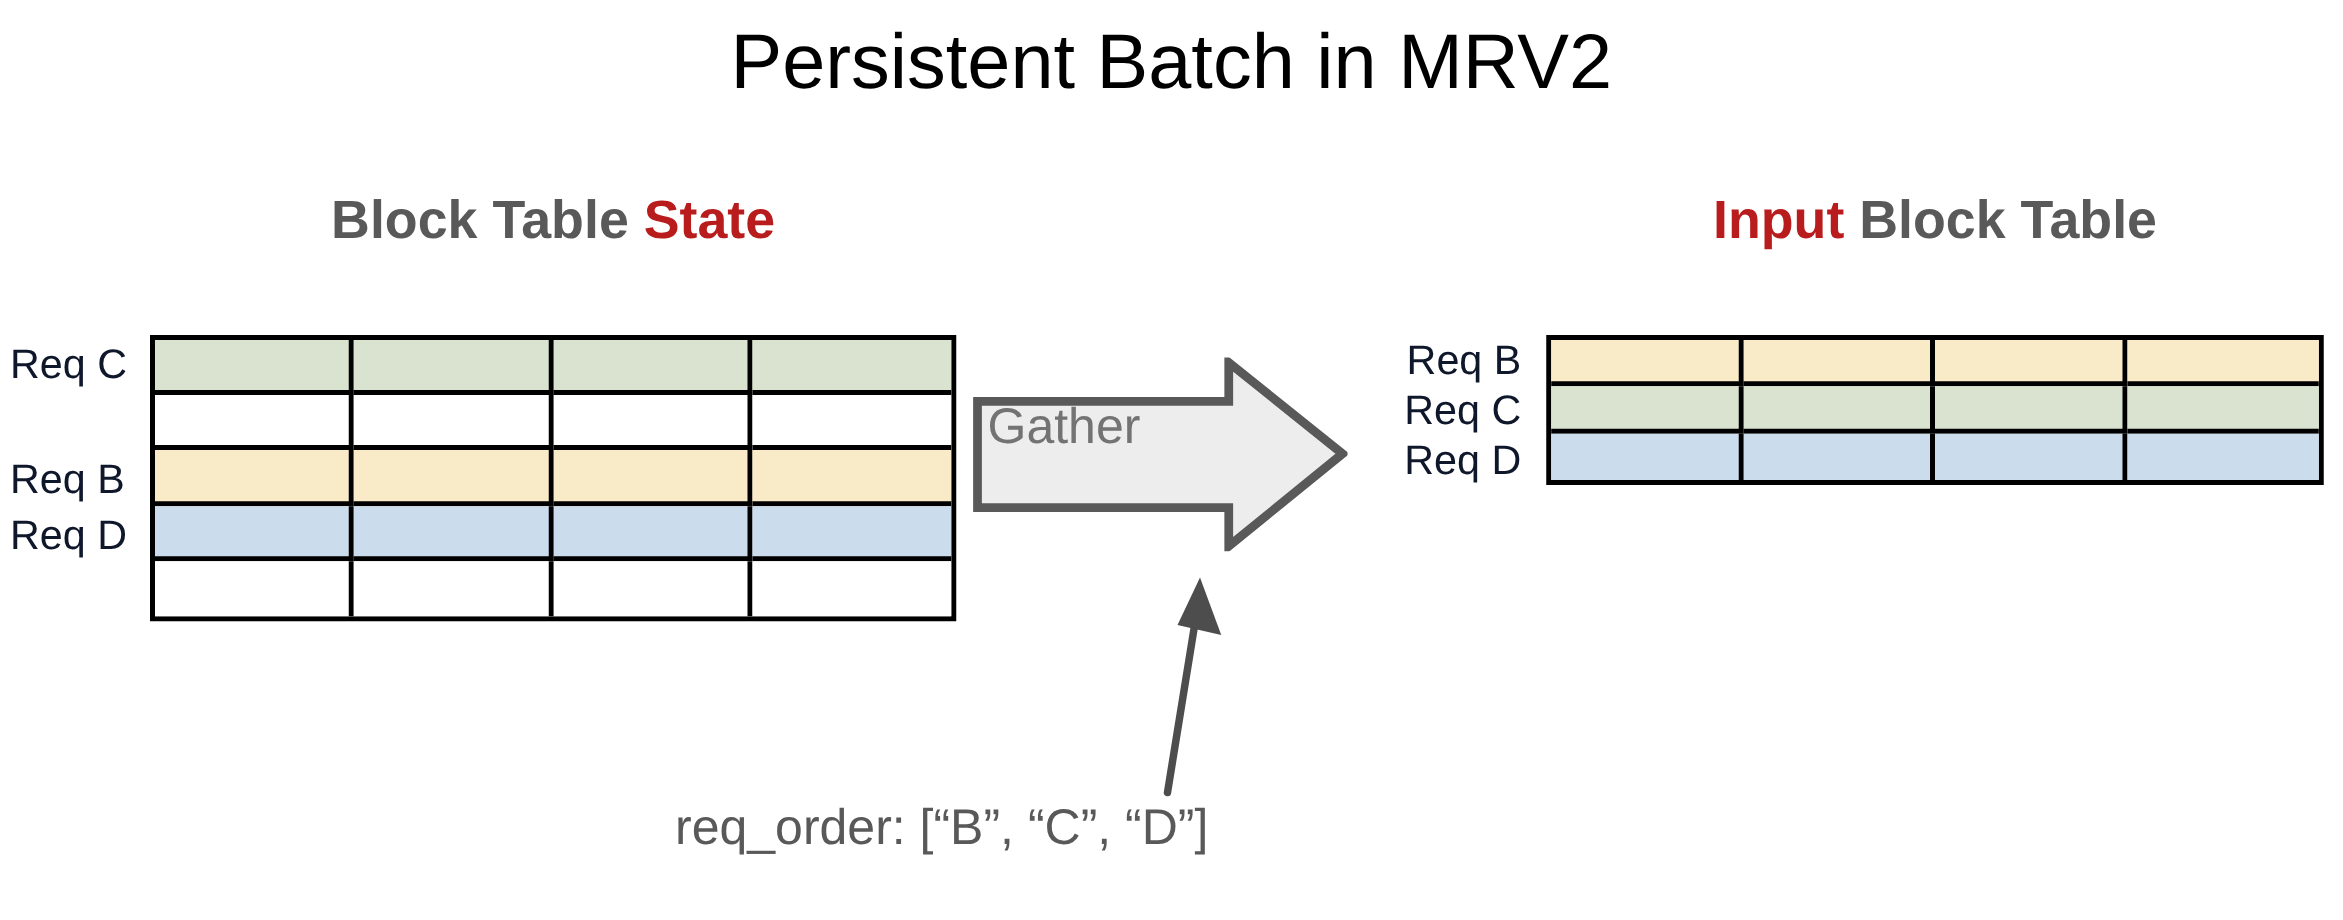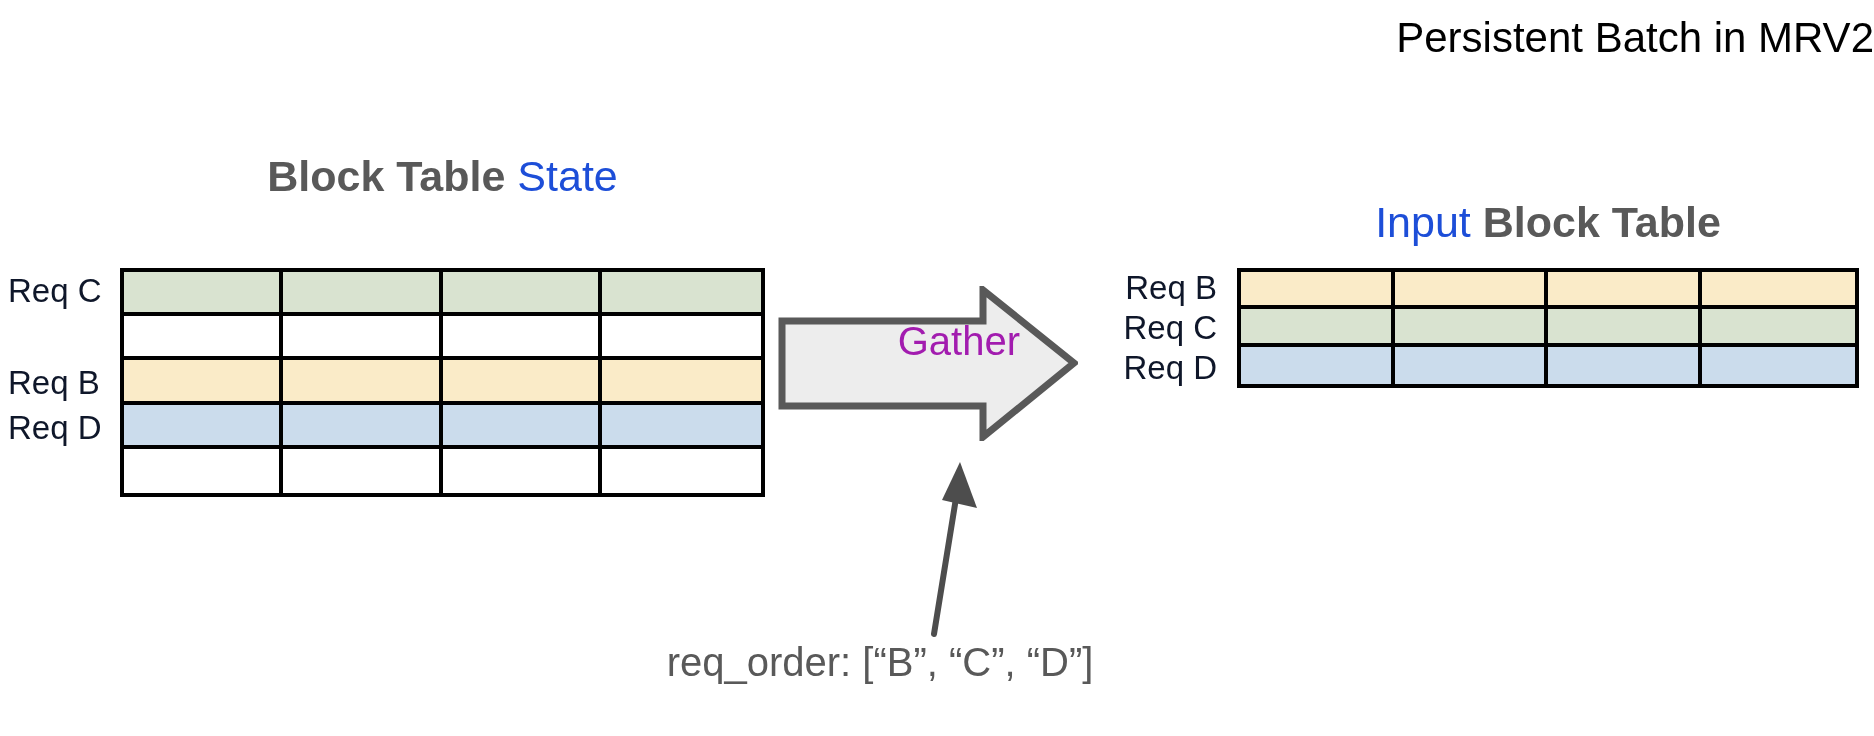--- a/index.html
+++ b/index.html
@@ -14,56 +14,55 @@
     overflow: hidden;
     font-family: "Liberation Sans", sans-serif;
     color: #000000;
   }
 
   #page-title {
     position: absolute;
     left: 0;
     top: 14px;
     width: 1874px;
-    text-align: right;
-    font-size: 42px;
+    text-align: center;
+    font-size: 62px;
     font-weight: 400;
     color: #000000;
     letter-spacing: 0px;
     white-space: nowrap;
   }
 
   .panel-heading {
     position: absolute;
     font-size: 43px;
     font-weight: 700;
     color: #595959;
     white-space: nowrap;
   }
   .panel-heading .accent {
-    color: #1d4ed8;
-    font-weight: 400;
+    color: #b91c1c;
+    font-weight: 700;
   }
   .panel-heading .plain {
     color: #595959;
     font-weight: 700;
   }
 
   #heading-left {
     left: 120px;
     top: 152px;
     width: 645px;
     text-align: center;
   }
   #heading-right {
     left: 1237px;
     top: 152px;
     width: 622px;
     text-align: center;
-    margin-top: 46px;
   }
 
   
   .grid {
     position: absolute;
     border: 4px solid #000000;
     box-sizing: border-box;
     display: grid;
   }
   .grid .cell {
@@ -107,40 +106,39 @@
     left: 778px;
     top: 286px;
     width: 300px;
     height: 155px;
   }
   #gather-label {
     position: absolute;
     left: 790px;
     top: 319px;
     width: 230px;
-    text-align: right;
+    text-align: left;
     font-size: 40px;
-    color: #a21caf;
+    color: #737373;
     white-space: nowrap;
   }
 
   
   #req-order-arrow {
     position: absolute;
     left: 900px;
     top: 450px;
     width: 130px;
     height: 190px;
   }
   #req-order-text {
     position: absolute;
     left: 540px;
     top: 640px;
     width: 680px;
-    text-align: center;
     font-size: 40px;
     color: #595959;
     white-space: nowrap;
   }
 </style>
 </head>
 <body>
 
 <div id="page-title">Persistent Batch in MRV2</div>
 

